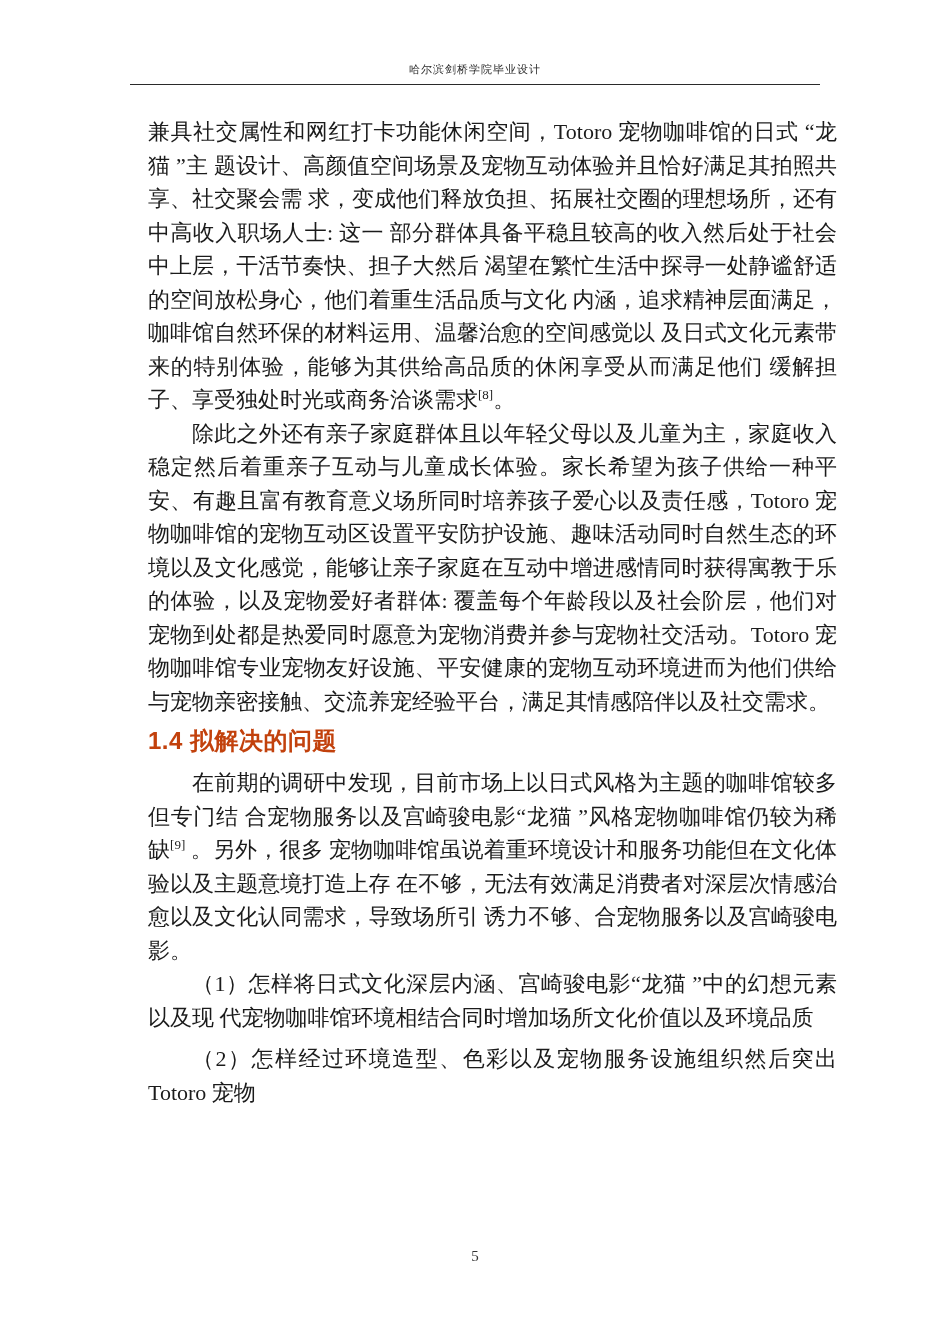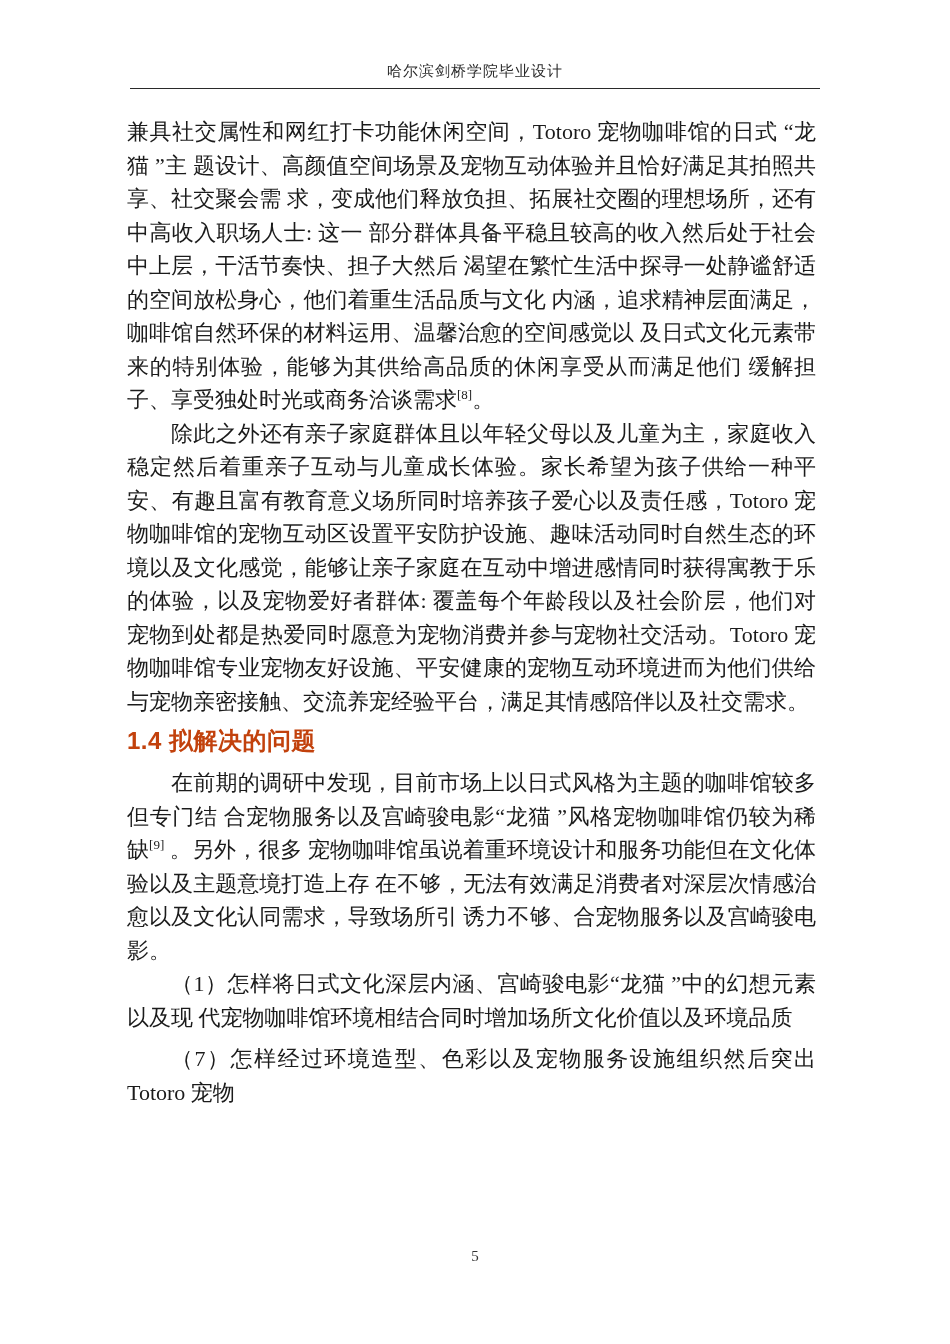--- a/index.html
+++ b/index.html
@@ -16,30 +16,30 @@
     position: absolute;
     inset: 0;
     background: #ffffff;
   }
   .header {
     position: absolute;
     top: 62px;
     left: 130px;
     width: 690px;
     text-align: center;
-    font-size: 15px;
+    font-size: 11px;
     letter-spacing: 1px;
     color: #2a2a2a;
     padding-bottom: 7px;
     border-bottom: 1.5px solid #2a2a2a;
   }
   .content {
     position: absolute;
     top: 115px;
-    left: 127px;
+    left: 148px;
     width: 689px;
     font-size: 22px;
     line-height: 33.5px;
     text-align: justify;
     color: #1b1b1b;
   }
   p.para { margin: 0; }
   p.indent { text-indent: 2em; }
   sup.ref {
     font-size: 13px;
@@ -83,21 +83,21 @@
 
     <p class="para indent">除此之外还有亲子家庭群体且以年轻父母以及儿童为主，家庭收入稳定然后着重亲子互动与儿童成长体验。家长希望为孩子供给一种平安、有趣且富有教育意义场所同时培养孩子爱心以及责任感，Totoro 宠物咖啡馆的宠物互动区设置平安防护设施、趣味活动同时自然生态的环境以及文化感觉，能够让亲子家庭在互动中增进感情同时获得寓教于乐的体验，以及宠物爱好者群体: 覆盖每个年龄段以及社会阶层，他们对宠物到处都是热爱同时愿意为宠物消费并参与宠物社交活动。Totoro 宠物咖啡馆专业宠物友好设施、平安健康的宠物互动环境进而为他们供给与宠物亲密接触、交流养宠经验平台，满足其情感陪伴以及社交需求。</p>
 
     <h2 class="heading">1.4 拟解决的问题</h2>
 
     <p class="para indent"><span>在前期的调研中发现，目前市场上以日式风格为主题的咖啡馆较多但专门结 合宠物服务以及宫崎骏电影“龙猫 ”风格宠物咖啡馆仍较为稀缺</span><sup class="ref">[9]</sup><span> 。另外，很多 宠物咖啡馆虽说着重环境设计和服务功能但在文化体验以及主题意境打造上存 在不够，无法有效满足消费者对深层次情感治愈以及文化认同需求，导致场所引 诱力不够、合宠物服务以及宫崎骏电影。</span></p>
 
 
     <p class="para indent">（1）怎样将日式文化深层内涵、宫崎骏电影“龙猫 ”中的幻想元素以及现 代宠物咖啡馆环境相结合同时增加场所文化价值以及环境品质</p>
 
-    <p class="para indent item2">（7）怎样经过环境造型、色彩以及宠物服务设施组织然后突出 Totoro 宠物</p>
+    <p class="para indent item2">（2）怎样经过环境造型、色彩以及宠物服务设施组织然后突出 Totoro 宠物</p>
 
   </div>
 
   <div class="footer">
     <span>5</span>
   </div>
 
 </div>
 
 </body></html>

